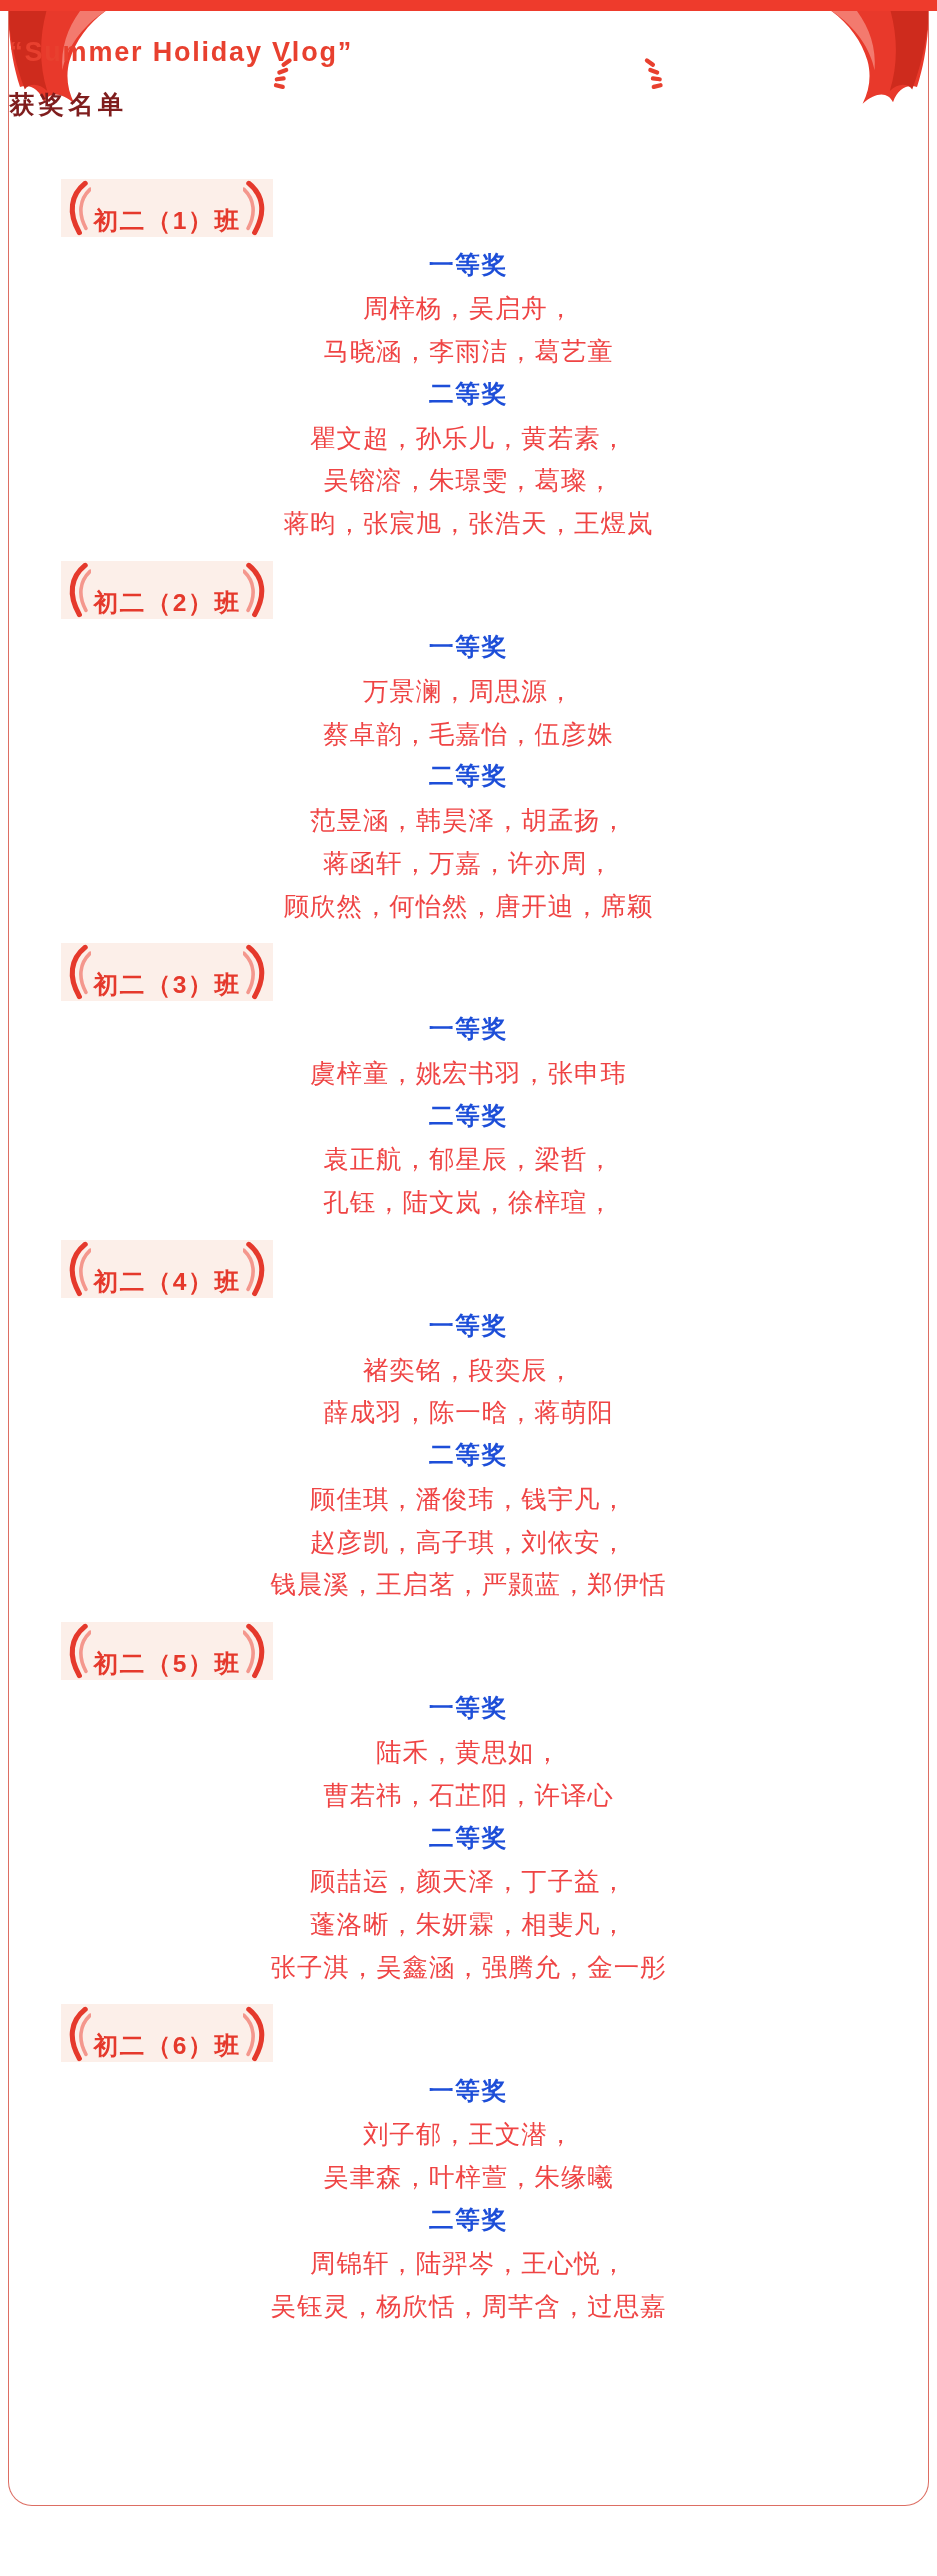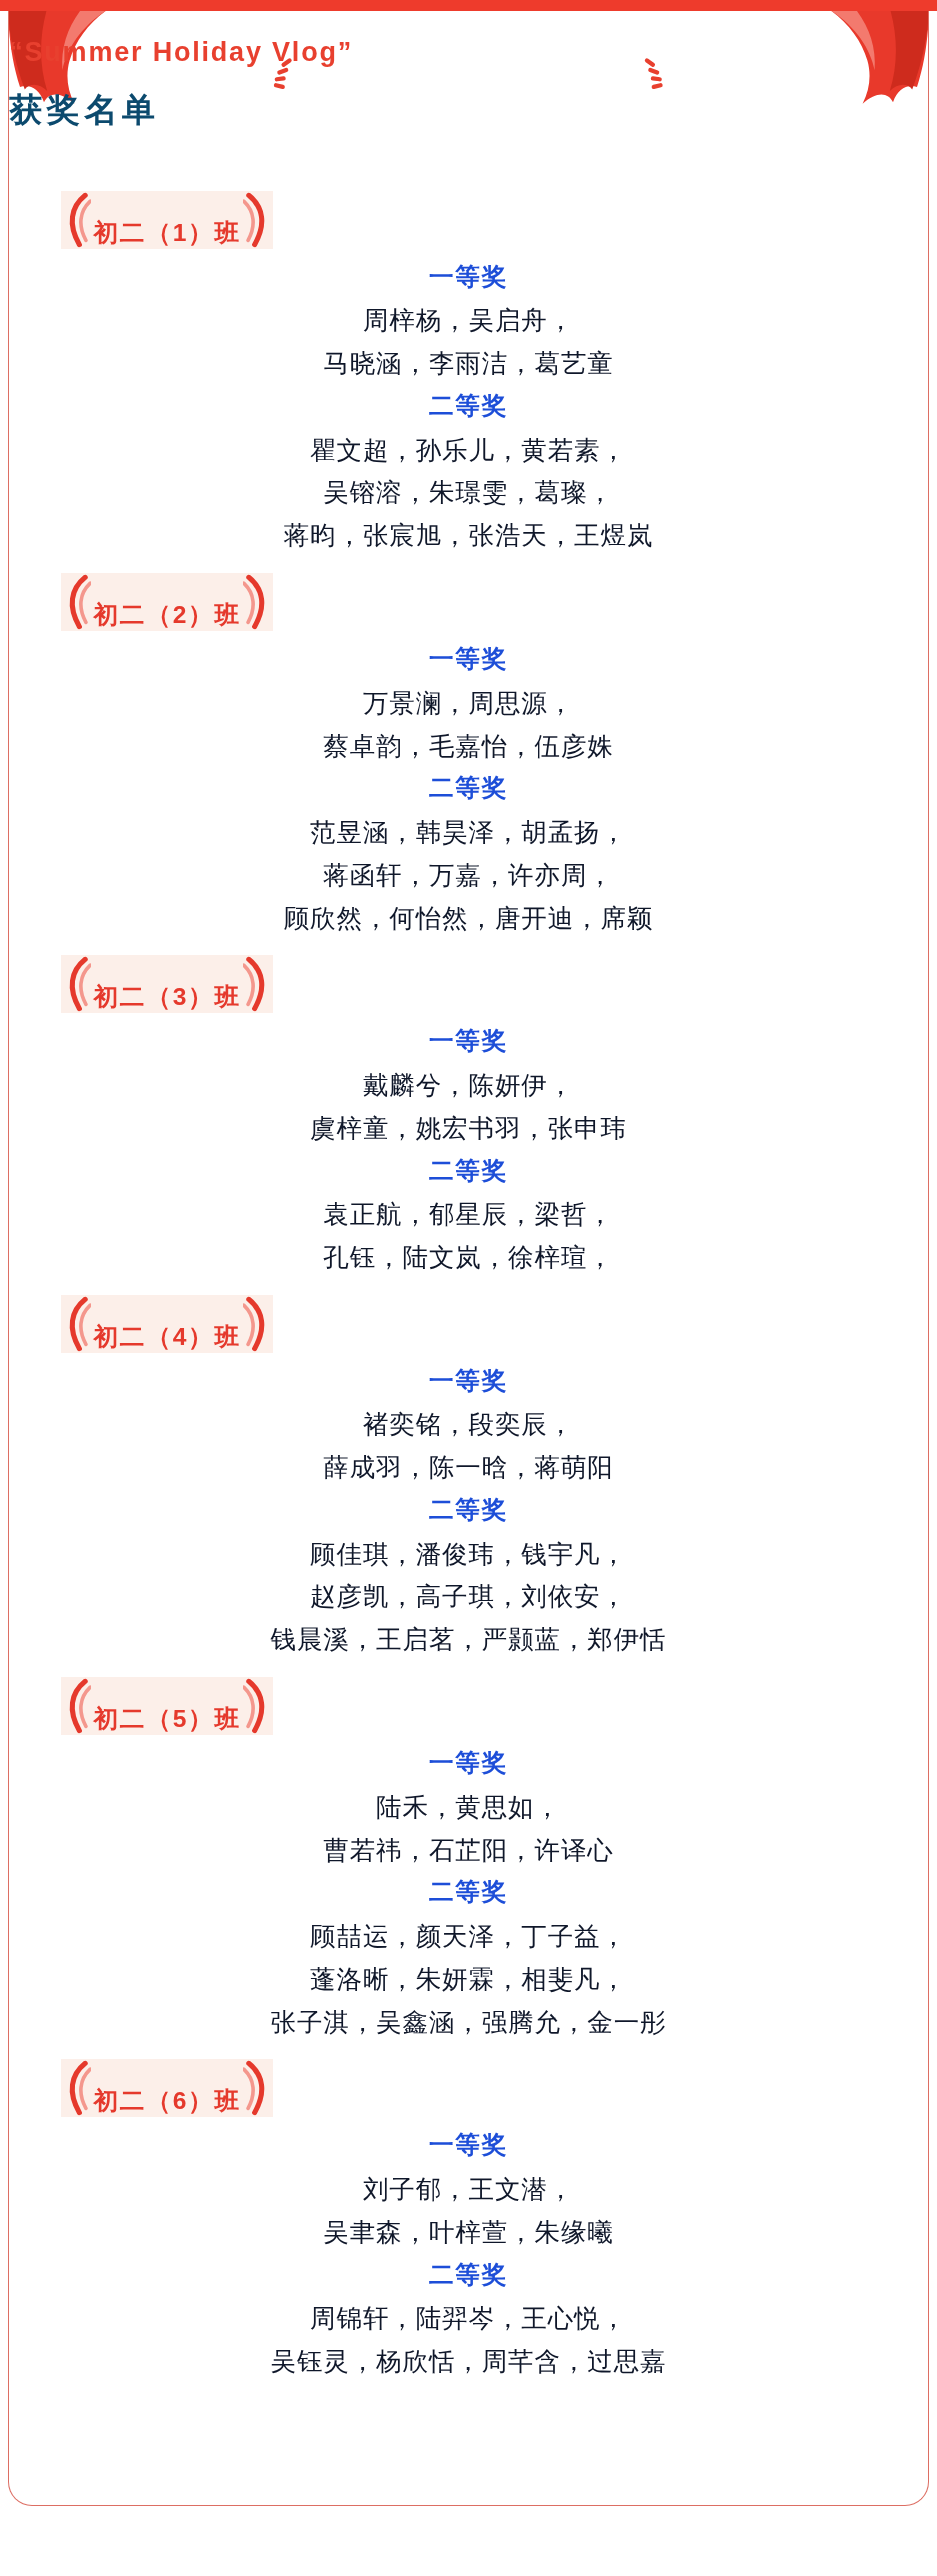--- a/index.html
+++ b/index.html
@@ -11,37 +11,37 @@
   .card{
     position:relative;margin:0 8.2px;height:2495px;box-sizing:border-box;
     border:1.8px solid #DD6E63;border-top:none;
     border-radius:0 0 24px 24px;overflow:hidden;background:#ffffff;
   }
   .curtain{position:absolute;top:0;width:128px;height:128px;}
   .curtain.left{left:-0.9px;}
   .curtain.right{right:-0.9px;transform:scaleX(-1);}
   .header{position:relative;padding-top:25.5px;}
   .title{margin:0;font-size:27px;font-weight:bold;color:#E8402F;letter-spacing:1.8px;}
-  .subtitle{margin:20px 0 0;font-size:33px;font-weight:bold;color:#0c4a6e;letter-spacing:4.6px;}
+  .subtitle{margin:20px 0 0;font-size:25px;font-weight:bold;color:#7f1d1d;letter-spacing:4.6px;}
   .sprig{position:absolute;top:44px;width:25.5px;height:40px;}
   .sprig.left{left:261px;}
   .sprig.right{right:261px;transform:scaleX(-1);}
   .class-section{margin-top:24px;}
   .class-section.first{margin-top:58px;}
   .badge{
     position:relative;margin-left:52px;width:212px;height:58px;
     background:#FCEFE9;display:flex;align-items:flex-end;justify-content:center;
   }
   .badge-label{font-size:24.6px;font-weight:bold;color:#E5392C;letter-spacing:1.8px;white-space:nowrap;}
   .wing{position:absolute;top:-2.7px;height:64px;width:29px;}
   .wing.left{left:0.9px;}
   .wing.right{right:0.9px;transform:scaleX(-1);}
   .prize{margin:0 0 19px;text-align:center;font-size:24.6px;font-weight:bold;color:#1d4ed8;letter-spacing:1.8px;line-height:1;}
   .prize.first{margin-top:16.4px;}
-  .names{margin:0 0 17.3px;text-align:center;font-size:25.5px;line-height:25.5px;color:#0f172a;letter-spacing:0.9px;}
+  .names{margin:0 0 17.3px;text-align:center;font-size:25.5px;line-height:25.5px;color:#ef4444;letter-spacing:0.9px;}
 </style>
 </head>
 <body>
 
 <div class="top-bar"></div>
 
 <div class="card">
 
   <svg class="curtain left" viewBox="0 0 160 160" aria-hidden="true">
     <path fill="#E8392B" d="M0,0 L122,0 C100,16 84,38 77,62 C72,80 74,98 83,116 C65,100 51,102 45,114 C39,97 27,91 15,95 C5,64 1,32 0,0 Z"></path>
@@ -123,21 +123,20 @@
         <path d="M32 6 C12 22 8 46 24 74" stroke="#E5392C" stroke-width="7" fill="none" stroke-linecap="round"></path>
         <path d="M39 14 C24 28 22 48 33 68" stroke="#F4978D" stroke-width="5" fill="none" stroke-linecap="round"></path>
       </svg>
       <span class="badge-label">初二（3）班</span>
       <svg class="wing right" viewBox="0 0 40 80" aria-hidden="true">
         <path d="M32 6 C12 22 8 46 24 74" stroke="#E5392C" stroke-width="7" fill="none" stroke-linecap="round"></path>
         <path d="M39 14 C24 28 22 48 33 68" stroke="#F4978D" stroke-width="5" fill="none" stroke-linecap="round"></path>
       </svg>
     </div>
     <h3 class="prize first">一等奖</h3>
-    <p class="names">戴麟兮，陈妍伊，</p>
     <p class="names">虞梓童，姚宏书羽，张申玮</p>
     <h3 class="prize">二等奖</h3>
     <p class="names">袁正航，郁星辰，梁哲，</p>
     <p class="names">孔钰，陆文岚，徐梓瑄，</p>
   </section>
 
   <section class="class-section">
     <div class="badge">
       <svg class="wing left" viewBox="0 0 40 80" aria-hidden="true">
         <path d="M32 6 C12 22 8 46 24 74" stroke="#E5392C" stroke-width="7" fill="none" stroke-linecap="round"></path>

